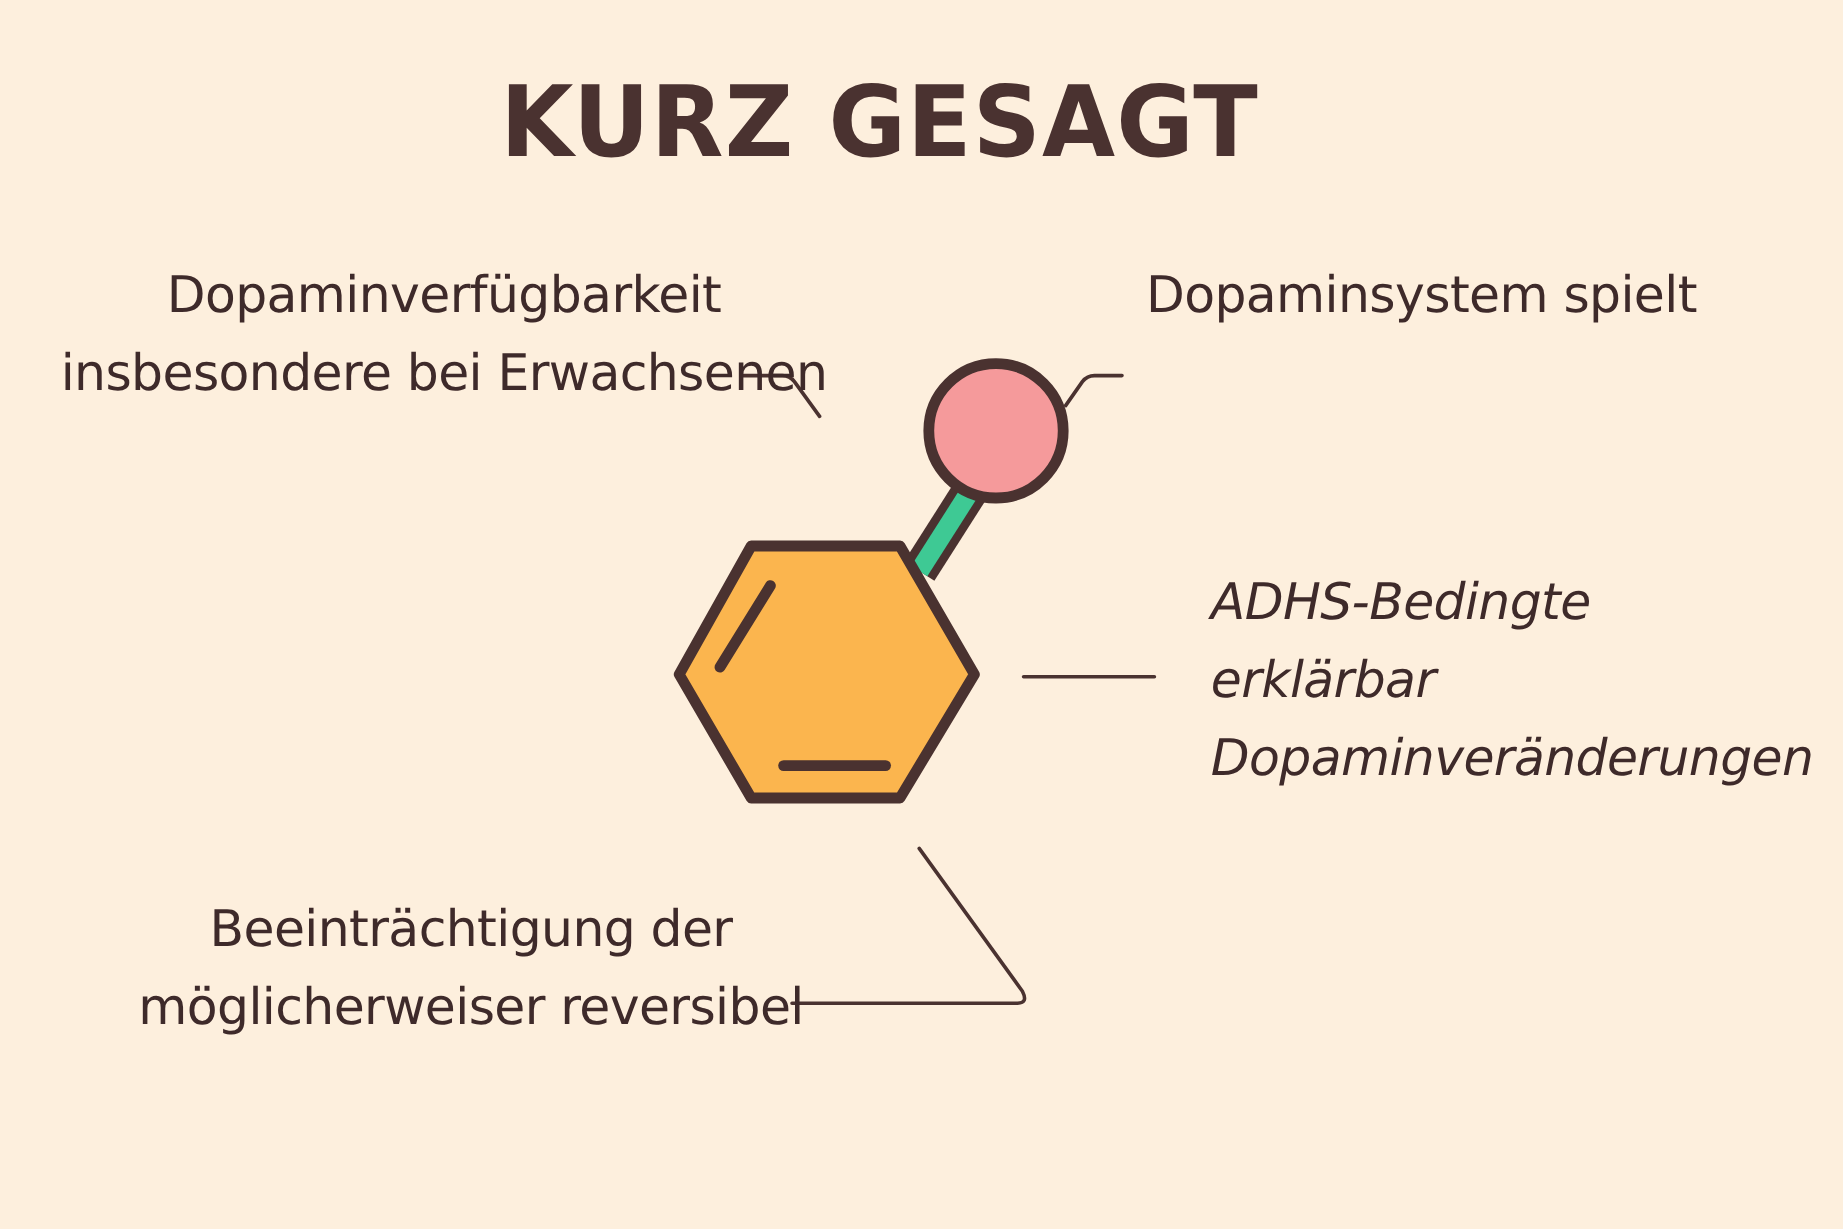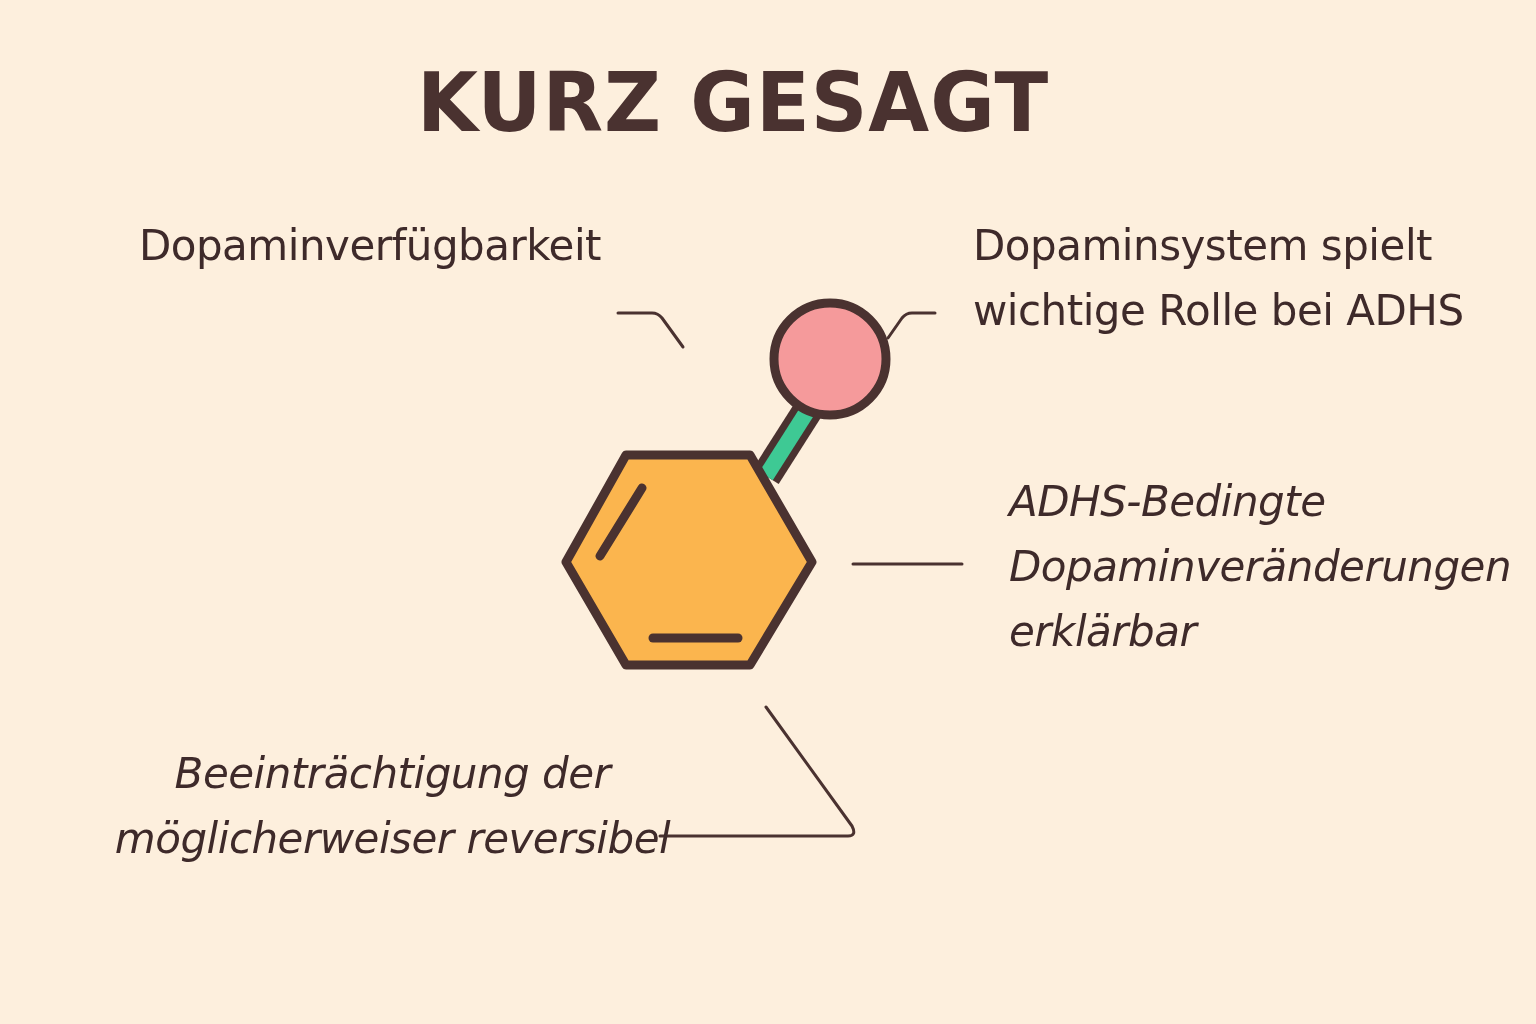--- a/index.html
+++ b/index.html
@@ -19,23 +19,23 @@
       transform: scaleX(0.96);
     }
     .label {
       position: absolute;
       font-size: 42px; line-height: 65px;
       color: #3e2a2a;
       letter-spacing: -0.5px;
     }
     .label span { display: block; white-space: nowrap; }
     #label-tl { left: 20px; top: 213px; width: 700px; text-align: center; }
-    #label-tr { left: 955px; top: 213px; text-align: left; margin-left: 18px; }
+    #label-tr { left: 955px; top: 213px; text-align: left; }
     #label-r  { left: 1009px; top: 469px; text-align: left; font-style: italic; }
-    #label-bl { left: 90px; top: 741px; width: 605px; text-align: center; font-style: italic; }
+    #label-bl { left: 90px; top: 741px; width: 605px; text-align: center; }
     svg.diagram { position: absolute; left: 0; top: 0; }
   </style>
 </head>
 <body>
 
 <div class="title">KURZ GESAGT</div>
 
 <svg class="diagram" width="1536" height="1024" viewBox="0 0 1536 1024" xmlns="http://www.w3.org/2000/svg">
 
   <g fill="none" stroke="#4a3230" stroke-width="3" stroke-linecap="round" stroke-linejoin="round">
@@ -54,29 +54,29 @@
     <polygon points="626,455 750,455 812,562 750,665 626,665 566,562" fill="#fbb54e" stroke="#4a3230" stroke-width="9" stroke-linejoin="round"></polygon>
     <line x1="642" y1="488" x2="600" y2="556" stroke="#4a3230" stroke-width="9" stroke-linecap="round"></line>
     <line x1="653" y1="638" x2="738" y2="638" stroke="#4a3230" stroke-width="9" stroke-linecap="round"></line>
   </g>
 
   <circle cx="830" cy="359" r="56" fill="#f59a9b" stroke="#4a3230" stroke-width="9"></circle>
 </svg>
 
 <div class="label" id="label-tl">
   <span>Dopaminverfügbarkeit</span>
+  <span>insbesondere bei Erwachsenen</span>
 </div>
 
 <div class="label" id="label-tr">
   <span>Dopaminsystem spielt</span>
-  <span>wichtige Rolle bei ADHS</span>
 </div>
 
 <div class="label" id="label-r">
   <span>ADHS-Bedingte</span>
+  <span>erklärbar</span>
   <span>Dopaminveränderungen</span>
-  <span>erklärbar</span>
 </div>
 
 <div class="label" id="label-bl">
   <span>Beeinträchtigung der</span>
   <span>möglicherweiser reversibel</span>
 </div>
 
 </body></html>

